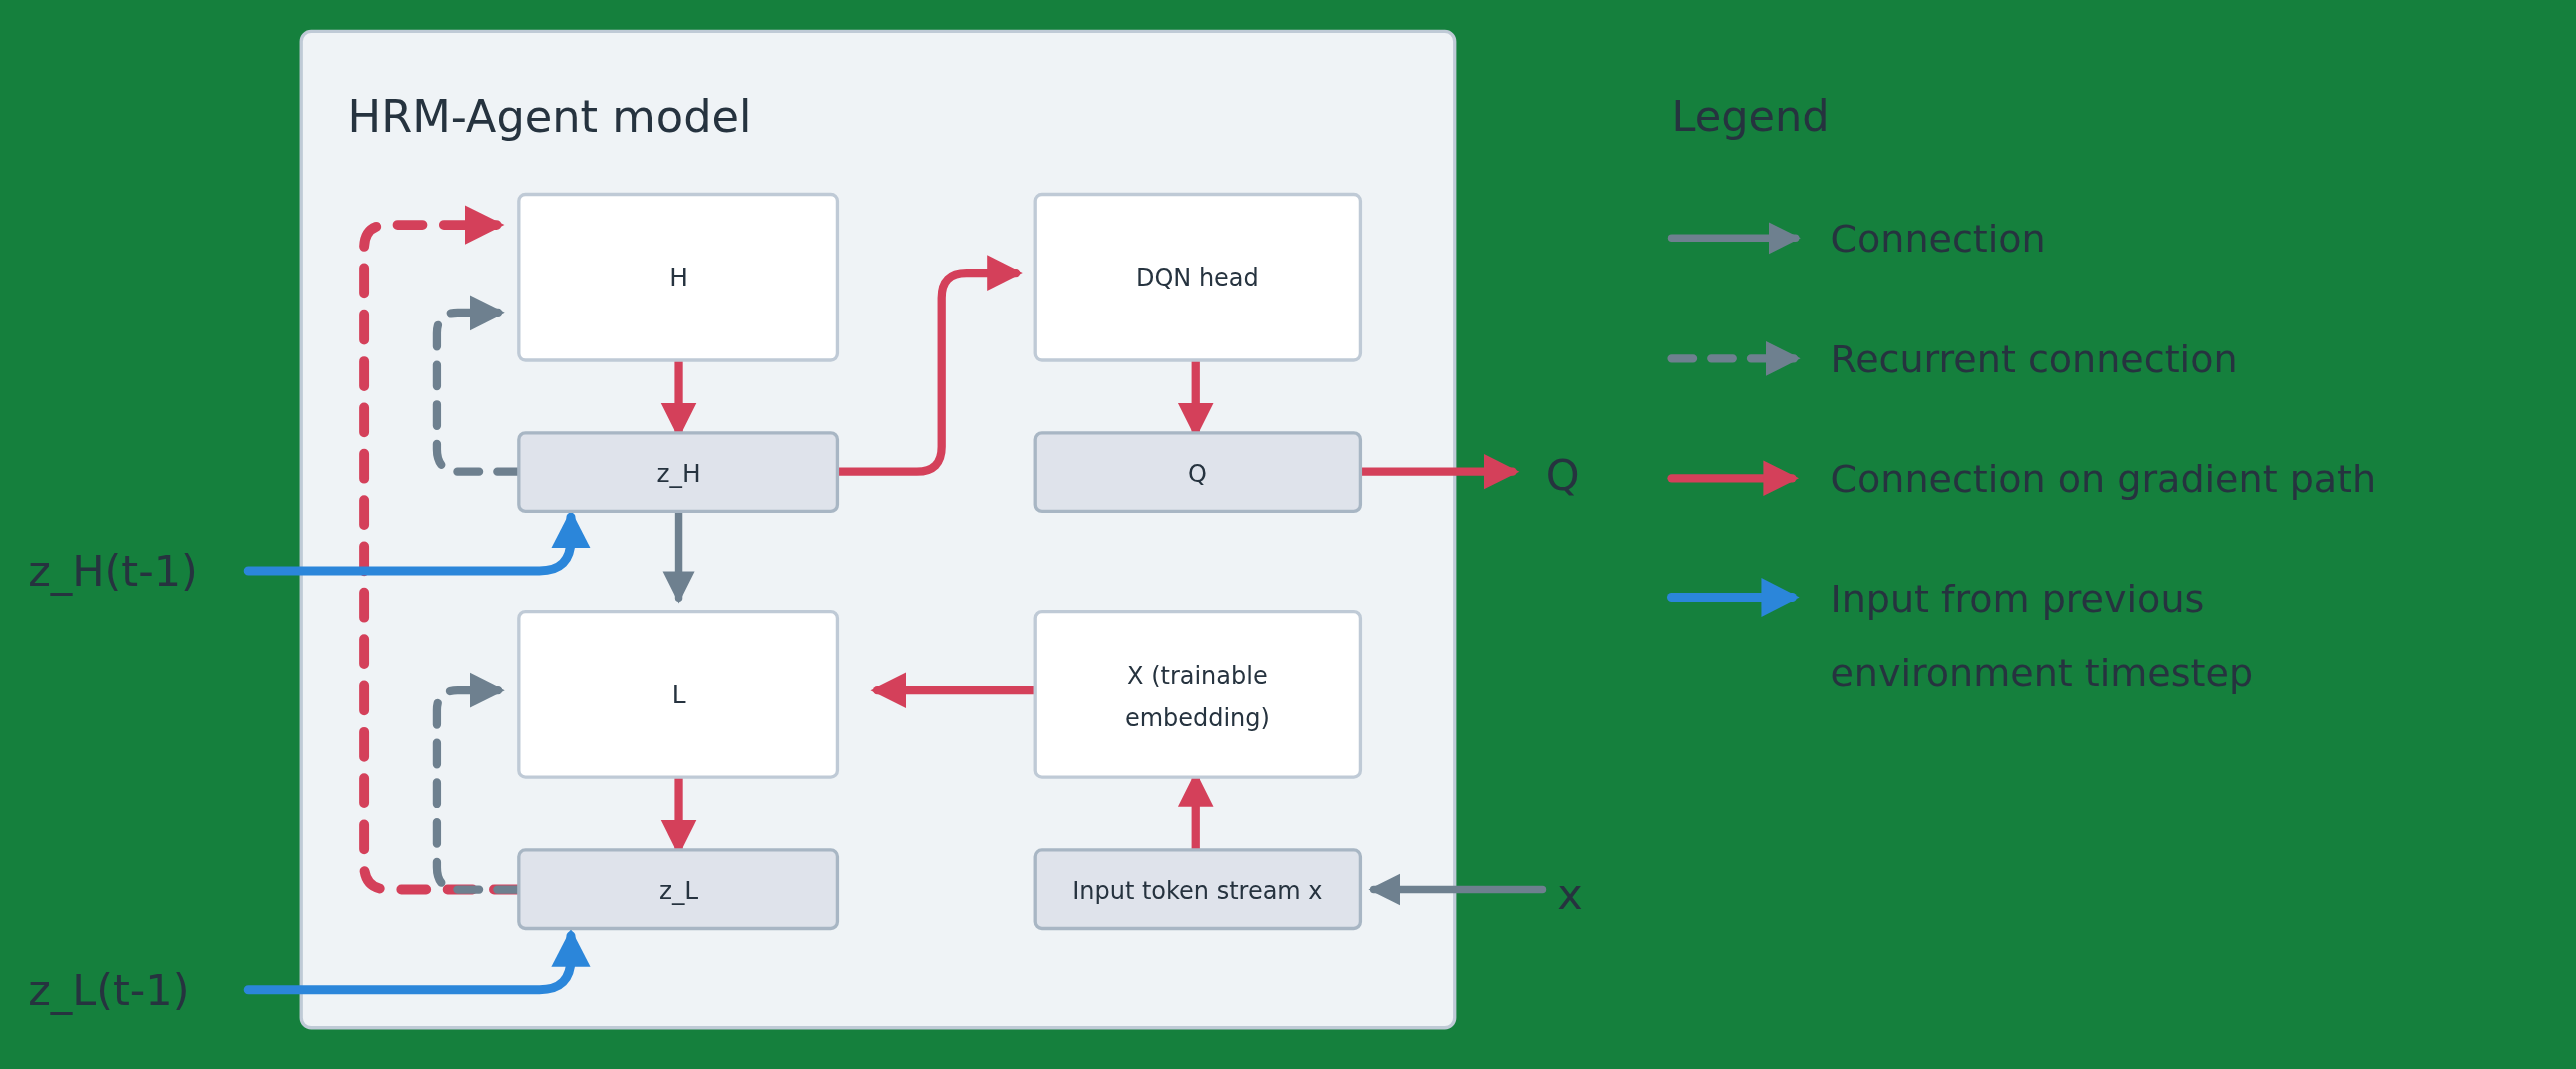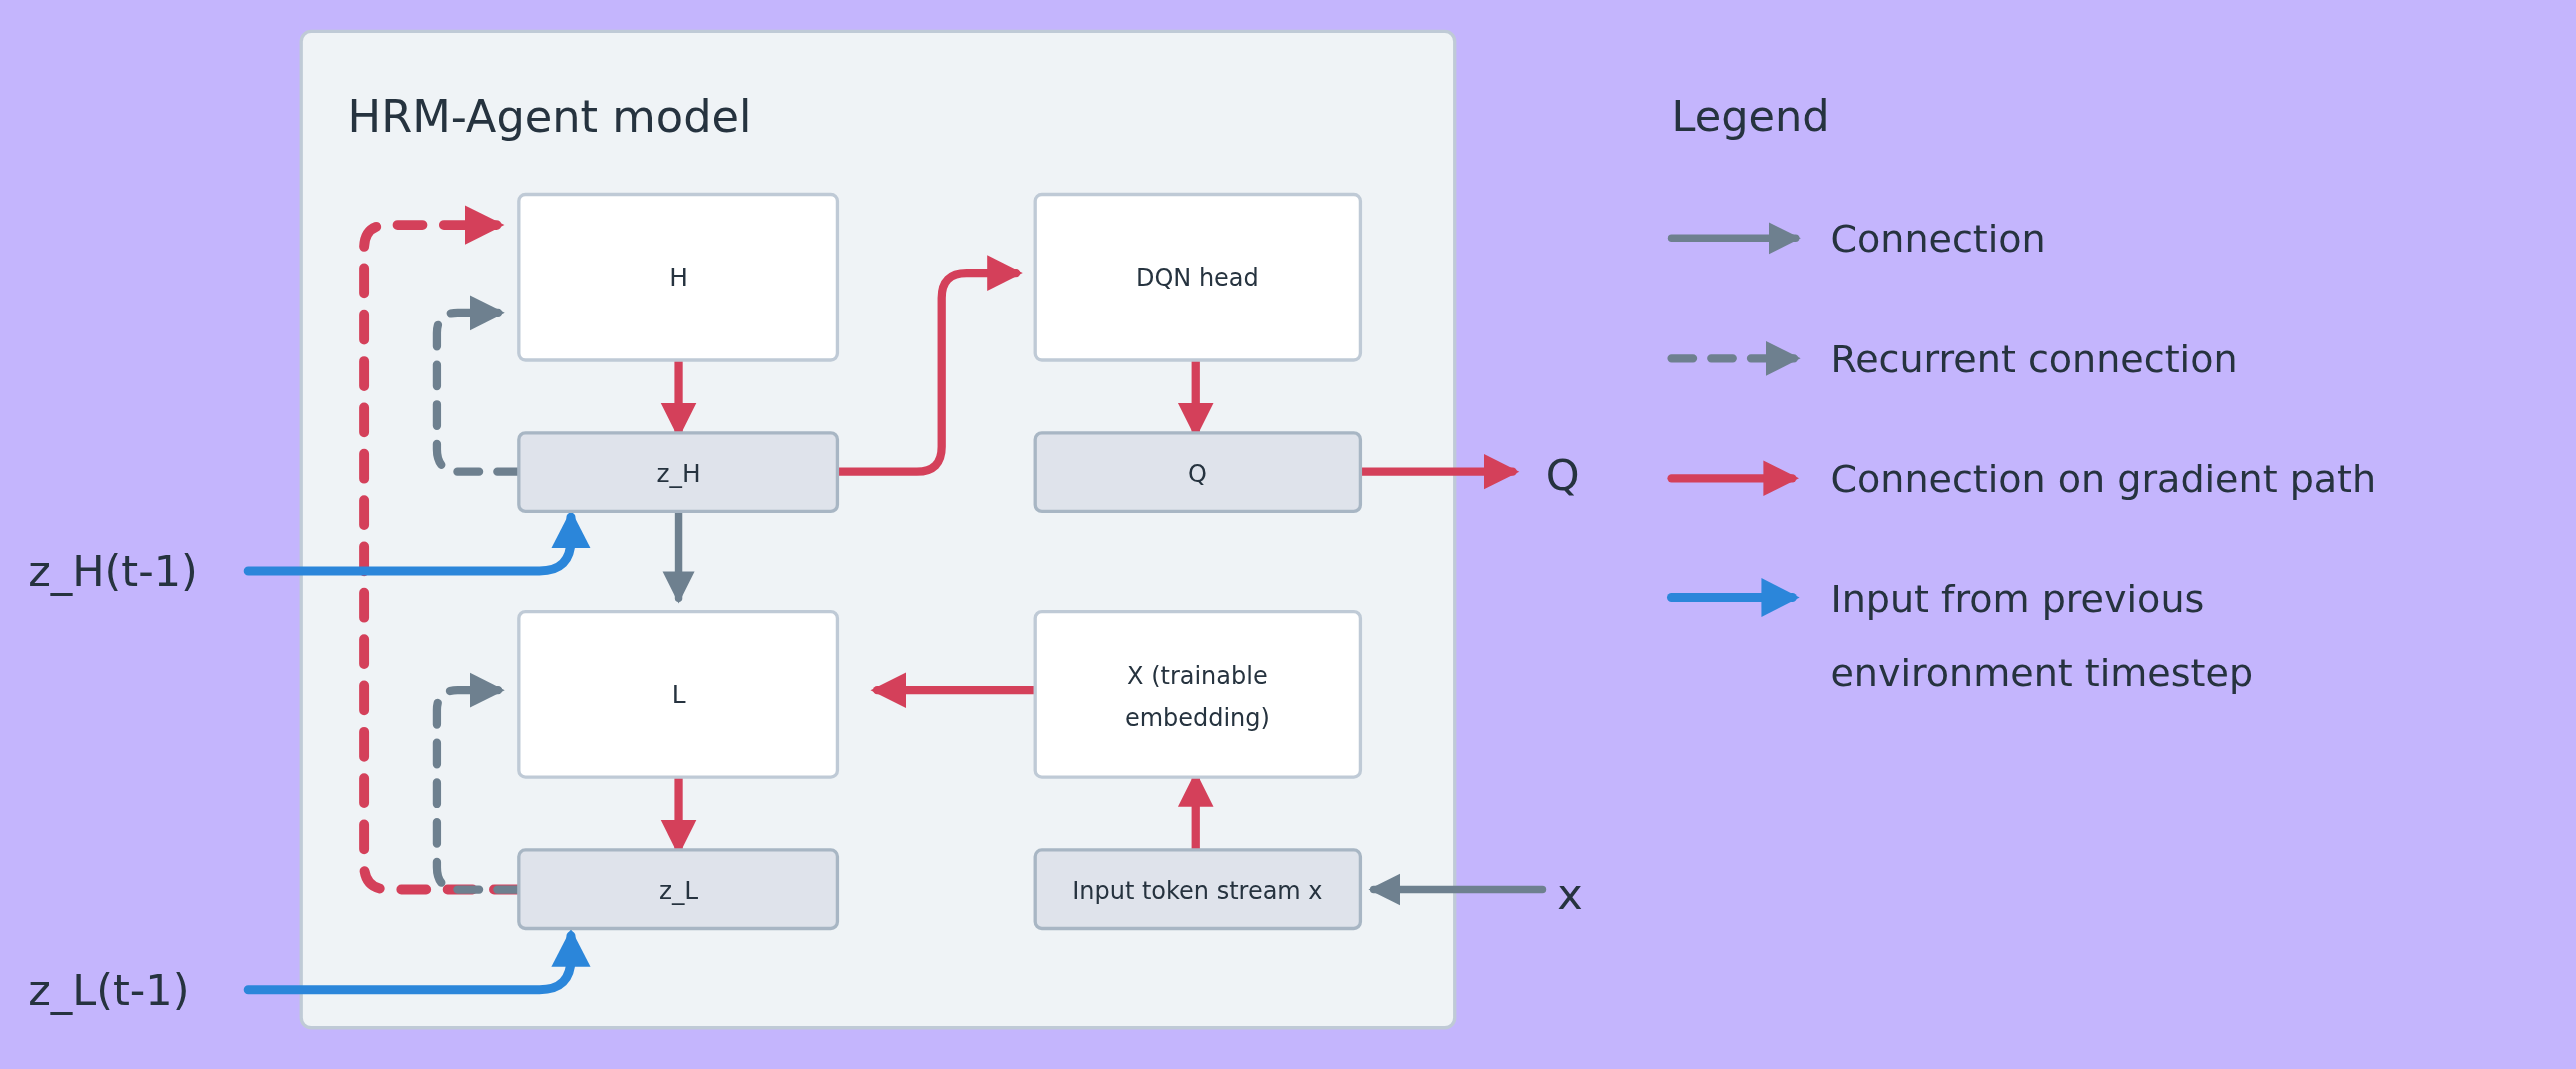--- a/index.html
+++ b/index.html
@@ -4,21 +4,21 @@
 <style>
   html, body {
     margin: 0;
     padding: 0;
     background: #ffffff;
   }
   #stage {
     position: relative;
     width: 2576px;
     height: 1070px;
-    background: #c4b5fd;
+    background: #15803d;
     font-family: "DejaVu Sans", "Liberation Sans", sans-serif;
     overflow: hidden;
   }
   svg.canvas {
     position: absolute;
     left: 0;
     top: 0;
     width: 2576px;
     height: 1070px;
   }

